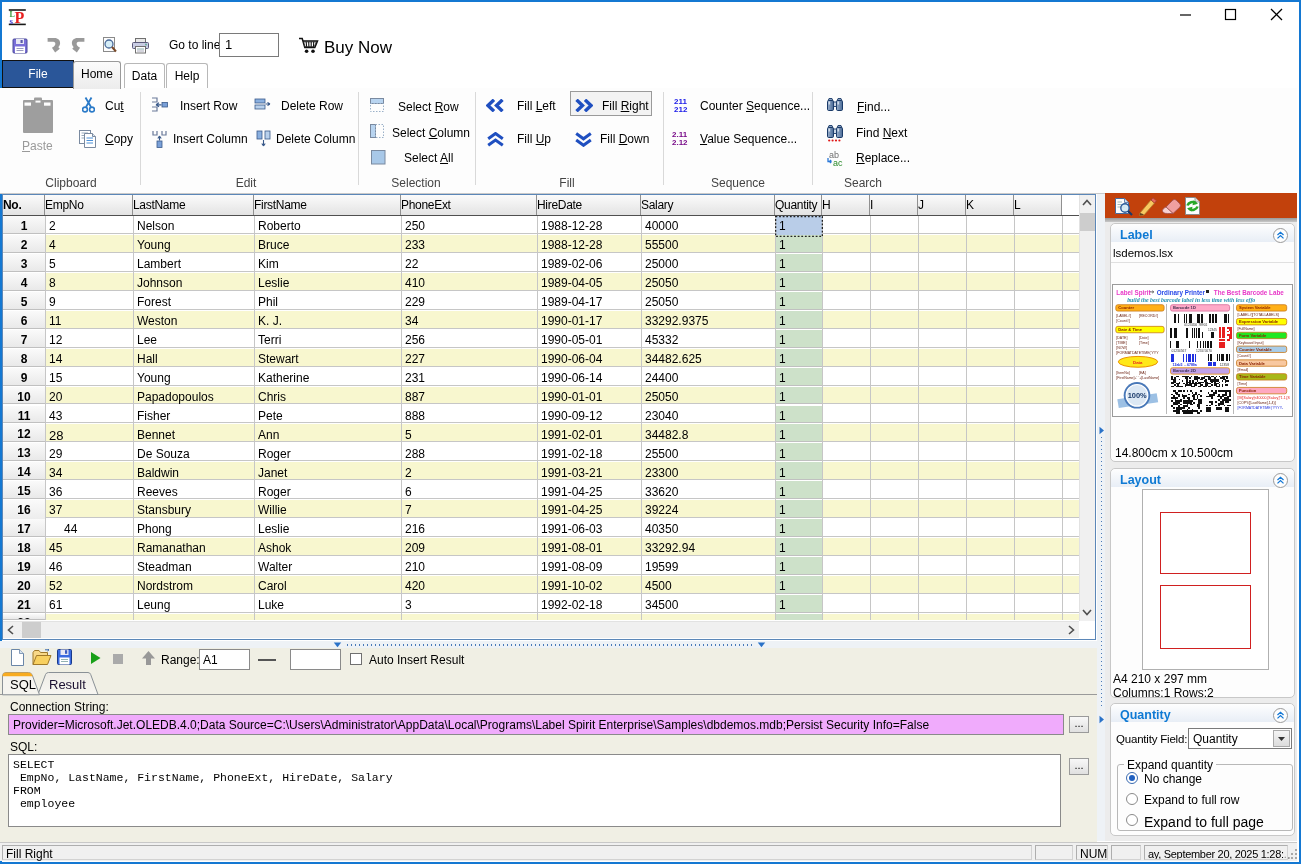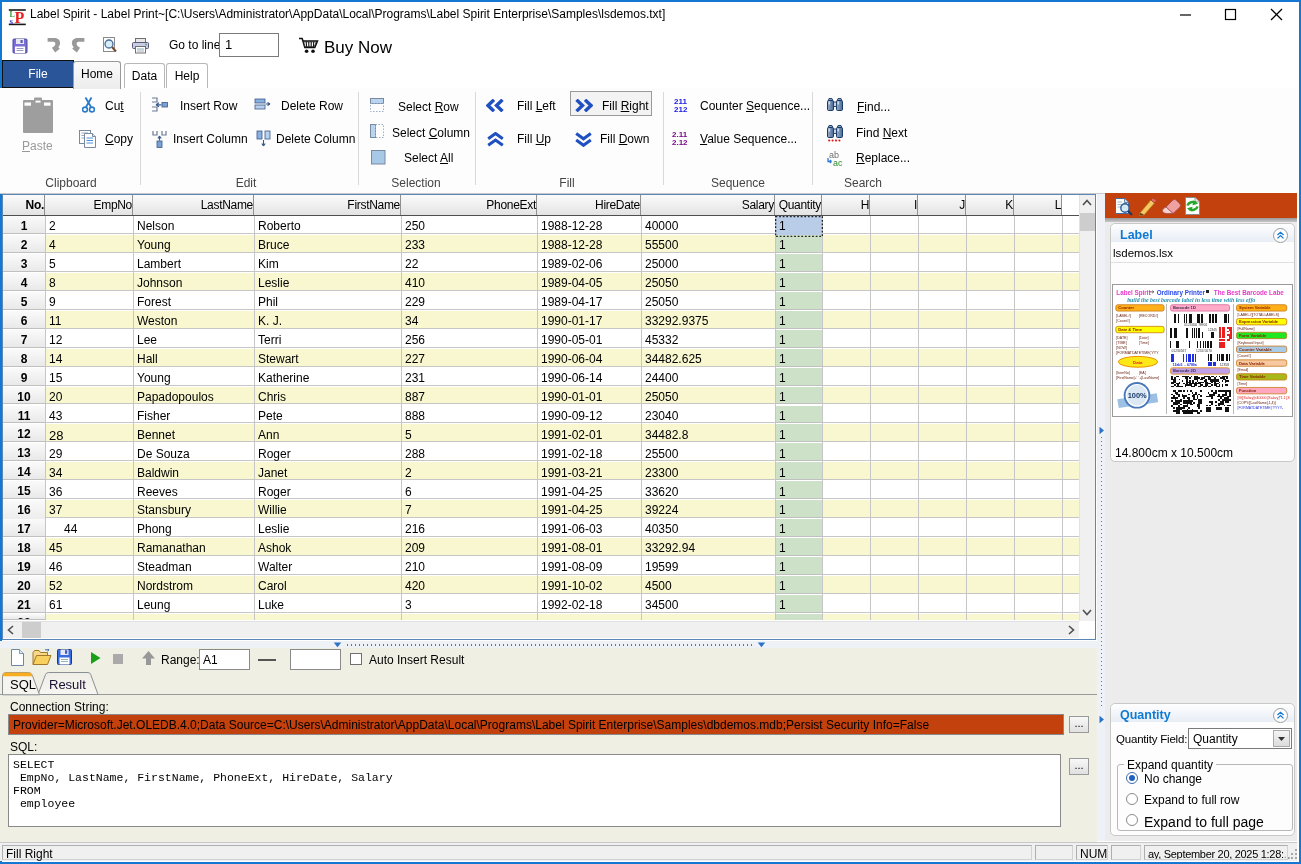--- a/index.html
+++ b/index.html
@@ -20,21 +20,21 @@
 #tab-data { left:122px; width:41px; }
 #tab-help { left:164px; width:42px; }
 
 #ribbon { position:absolute; left:0; top:88px; width:1297px; height:106px; background:#fdfdfd; border-bottom:1px solid #c9c9c9; }
 .gsep { position:absolute; top:4px; height:93px; width:1px; background:#d9d9d9; }
 .glabel { position:absolute; top:88px; width:120px; text-align:center; font-size:12px; color:#444; }
 .rtext { position:absolute; font-size:12px; color:#000; white-space:nowrap; }
 .rtext u { text-decoration:underline; }
 
 #grid { position:absolute; left:2px; top:194px; width:1094px; height:446px; border:1px solid #5b87b8; background:#fff; overflow:hidden; }
-.hcell { position:absolute; top:0; height:20px; background:linear-gradient(#fbfbfb,#e3e3e3); border-right:1px solid #909090; text-align:right; font-size:12px; letter-spacing:-0.3px; padding-top:3px; }
+.hcell { position:absolute; top:0; height:20px; background:linear-gradient(#fbfbfb,#e3e3e3); border-right:1px solid #909090; text-align:left; font-size:12px; letter-spacing:-0.3px; padding-top:3px; }
 .rnum { position:absolute; left:0; width:43px; background:linear-gradient(#fafafa,#e9e9e9); border-right:1px solid #8e8e8e; border-bottom:1px solid #c0c0c0; text-align:center; font-weight:bold; font-size:12px; }
 
 .sb { position:absolute; background:#f0f0f0; }
 .sbthumb { position:absolute; background:#cdcdcd; }
 
 #rpanel { position:absolute; left:1105px; top:193px; width:192px; height:648px; background:#c2410c; }
 .card { position:absolute; left:5px; width:185px; background:#fdfdfd; border:1px solid #c8c8c8; border-radius:5px; }
 .cardtitle { font-size:12.5px; font-weight:bold; color:#0f7ad4; }
 .chev { position:absolute; right:6px; width:15px; height:15px; border:1px solid #9a9a9a; border-radius:50%; background:#fdfdfd; }
 
@@ -47,21 +47,20 @@
 <body>
 <div id="win"></div>
 <div id="titlebar">
   <svg class="abs" style="left:6px;top:4px" width="20" height="20" viewBox="0 0 20 20">
       <rect x="0.8" y="3.2" width="17" height="1.6" fill="#181818"></rect>
       <rect x="0.8" y="17.6" width="17" height="1.6" fill="#181818"></rect>
       <text x="1.5" y="10.5" font-size="8" font-weight="bold" font-family="Liberation Serif,serif" fill="#3a9a3a">L</text>
       <text x="1.5" y="17.5" font-size="9" font-weight="bold" font-family="Liberation Serif,serif" fill="#4848d8">s</text>
       <text x="6.5" y="17.2" font-size="16" font-weight="bold" font-family="Liberation Serif,serif" fill="#e82020">P</text>
     </svg>
-  <div id="apptitle">Label Spirit - Label Print~[C:\Users\Administrator\AppData\Local\Programs\Label Spirit Enterprise\Samples\lsdemos.txt]</div>
   <svg class="abs" style="left:1172px;top:-2px" width="120" height="28" viewBox="0 0 120 28">
     <line x1="6" y1="15" x2="17" y2="15" stroke="#000" stroke-width="1.2"></line>
     <rect x="51.5" y="9.5" width="10" height="10" fill="none" stroke="#000" stroke-width="1.2"></rect>
     <line x1="97" y1="9" x2="108" y2="20" stroke="#000" stroke-width="1.2"></line>
     <line x1="108" y1="9" x2="97" y2="20" stroke="#000" stroke-width="1.2"></line>
   </svg>
 </div>
 <div id="qat">
   <svg class="abs" style="left:10px;top:8px" width="16" height="16" viewBox="0 0 16 16">
     <rect x="1" y="1" width="14" height="14" rx="1" fill="#7a6fd8" stroke="#4a4a9a" stroke-width="1"></rect>
@@ -1046,20 +1045,33 @@
         <text x="127.5" y="94.8" font-size="4.2" font-weight="bold" fill="#8a2000" font-family="Liberation Sans">Time Variable</text>
         <text x="126" y="101.5" font-size="3.6" fill="#6a2010" font-family="Liberation Sans">[Time]</text>
         <rect x="125" y="104" width="51" height="6.5" rx="2" fill="#ffa8c0" stroke="#c87818" stroke-width="0.8" shape-rendering="auto"></rect>
         <text x="127.5" y="108.8" font-size="4.2" font-weight="bold" fill="#8a2000" font-family="Liberation Sans">Function</text>
         <text x="126" y="116" font-size="3.6" fill="#e82020">[IIf([Salary]&lt;40000,[Salary]*1.1,[S</text>
         <text x="126" y="121" font-size="3.6" fill="#6a2010">[COPY([LastName],1,4)]</text>
         <text x="126" y="126" font-size="3.6" fill="#2030e0">[FORMATDATETIME(‘YYYY-</text>
       </svg>
       <div class="abs" style="left:4px;top:222px;font-size:12px">14.800cm x 10.500cm</div>
     </div>
+<div class="card" style="top:275px;height:230px">
+      <div class="abs" style="left:0;top:0;width:183px;height:18px;background:linear-gradient(#fefefe,#e8eef6);border-radius:5px 5px 0 0"></div>
+      <div class="cardtitle abs" style="left:9px;top:4px">Layout</div>
+      <svg class="chev" style="top:4px" width="15" height="15" viewBox="0 0 15 15">
+        <path d="M 4 7 L 7.5 3.8 L 11 7 M 4 10.8 L 7.5 7.6 L 11 10.8" stroke="#1478d6" stroke-width="1.5" fill="none"></path>
+      </svg>
+      <div class="abs" style="left:31px;top:20px;width:127px;height:181px;background:#fff;border:1px solid #b0b0b0">
+        <div class="abs" style="left:17px;top:22px;width:91px;height:62px;border:1px solid #d02020"></div>
+        <div class="abs" style="left:17px;top:95px;width:91px;height:64px;border:1px solid #d02020"></div>
+      </div>
+      <div class="abs" style="left:2px;top:203px;font-size:12px">A4 210 x 297 mm</div>
+      <div class="abs" style="left:2px;top:217px;font-size:12px">Columns:1 Rows:2</div>
+    </div>
 <div class="card" style="top:510px;height:133px">
       <div class="abs" style="left:0;top:0;width:183px;height:18px;background:linear-gradient(#fefefe,#e8eef6);border-radius:5px 5px 0 0"></div>
       <div class="cardtitle abs" style="left:9px;top:4px">Quantity</div>
       <svg class="chev" style="top:4px" width="15" height="15" viewBox="0 0 15 15">
         <path d="M 4 7 L 7.5 3.8 L 11 7 M 4 10.8 L 7.5 7.6 L 11 10.8" stroke="#1478d6" stroke-width="1.5" fill="none"></path>
       </svg>
       <div class="abs" style="left:5px;top:29px;font-size:11.5px;letter-spacing:-0.2px">Quantity Field:</div>
       <div class="abs" style="left:77px;top:24px;width:104px;height:21px;background:#fff;border:1px solid #7a7a7a">
         <div class="abs" style="left:4px;top:3px;font-size:12px">Quantity</div>
         <div class="abs" style="right:1px;top:1px;width:17px;height:17px;background:linear-gradient(#f4f4f4,#dcdcdc);border:1px solid #aaa"><svg width="15" height="15" viewBox="0 0 15 15">
@@ -1148,21 +1160,21 @@
       </defs>
       <path d="M 36 23.5 L 43.5 3.5 Q 44.3 1.5 46.5 1.5 L 86 1.5 Q 88 1.5 88.7 3.5 L 96 23.5 Z" fill="url(#tg)" stroke="#8a9196" stroke-width="1"></path>
       <path d="M 0.5 23.8 L 0.5 5 Q 0.5 1.5 4 1.5 L 26.5 1.5 Q 29.3 1.5 30.3 4.2 L 37.5 23.8 Z" fill="#f5f4ef" stroke="#8a9196" stroke-width="1"></path>
       <path d="M 0.5 5.2 L 0.5 5 Q 0.5 1.5 4 1.5 L 26.5 1.5 Q 29.3 1.5 30.3 4.2 L 30.7 5.2 Z" fill="#f8ac20"></path>
       <text x="8" y="18" font-size="13" font-family="Liberation Sans">SQL</text>
       <text x="47" y="18" font-size="13" fill="#1a1030" font-family="Liberation Sans">Result</text>
     </svg>
 
   <div class="abs" style="left:0;top:49px;width:1097px;height:146px;background:#f0efe4"></div>
   <div class="abs" style="left:10px;top:52px;font-size:12px">Connection String:</div>
-  <div class="abs" style="left:8px;top:66px;width:1056px;height:21px;background:#c2410c;border:1px solid #8a8a8a;font-size:12px;padding:3px 8px 0 4px;white-space:nowrap;overflow:hidden">Provider=Microsoft.Jet.OLEDB.4.0;Data Source=C:\Users\Administrator\AppData\Local\Programs\Label Spirit Enterprise\Samples\dbdemos.mdb;Persist Security Info=False</div>
+  <div class="abs" style="left:8px;top:66px;width:1056px;height:21px;background:#f0abfc;border:1px solid #8a8a8a;font-size:12px;padding:3px 8px 0 4px;white-space:nowrap;overflow:hidden">Provider=Microsoft.Jet.OLEDB.4.0;Data Source=C:\Users\Administrator\AppData\Local\Programs\Label Spirit Enterprise\Samples\dbdemos.mdb;Persist Security Info=False</div>
   <div class="abs" style="left:1069px;top:68px;width:20px;height:17px;background:linear-gradient(#f8f8f8,#e0e0e0);border:1px solid #9a9a9a;font-size:11px;text-align:center">...</div>
   <div class="abs" style="left:10px;top:92px;font-size:12px">SQL:</div>
   <div class="abs" style="left:8px;top:106px;width:1053px;height:73px;background:#fff;border:1px solid #8a8a8a;font-family:'Liberation Mono',monospace;font-size:11.5px;line-height:13px;padding:3px 0 0 4px">SELECT<br>&nbsp;EmpNo,&nbsp;LastName,&nbsp;FirstName,&nbsp;PhoneExt,&nbsp;HireDate,&nbsp;Salary<br>FROM<br>&nbsp;employee</div>
   <div class="abs" style="left:1069px;top:110px;width:20px;height:17px;background:linear-gradient(#f8f8f8,#e0e0e0);border:1px solid #9a9a9a;font-size:11px;text-align:center">...</div>
 </div>
 <div id="status">
   <div class="spanel" style="left:2px;width:1030px">Fill Right</div>
   <div class="spanel" style="left:1035px;width:38px"></div>
   <div class="spanel" style="left:1076px;width:32px">NUM</div>
   <div class="spanel" style="left:1111px;width:30px"></div>

